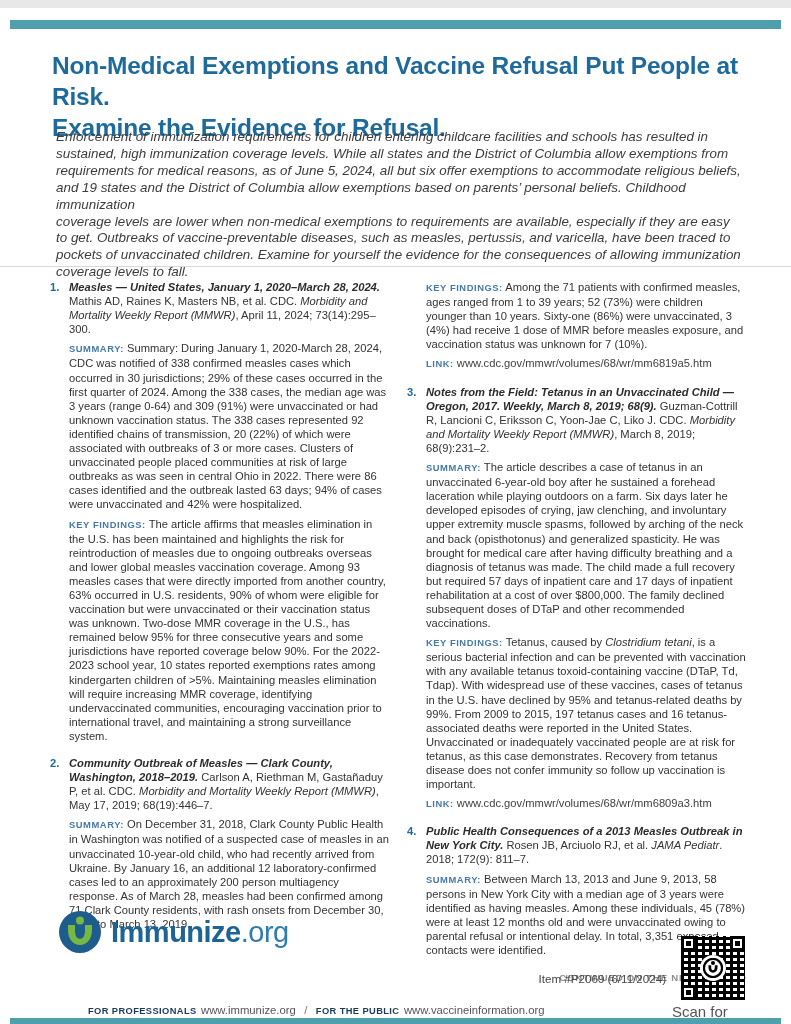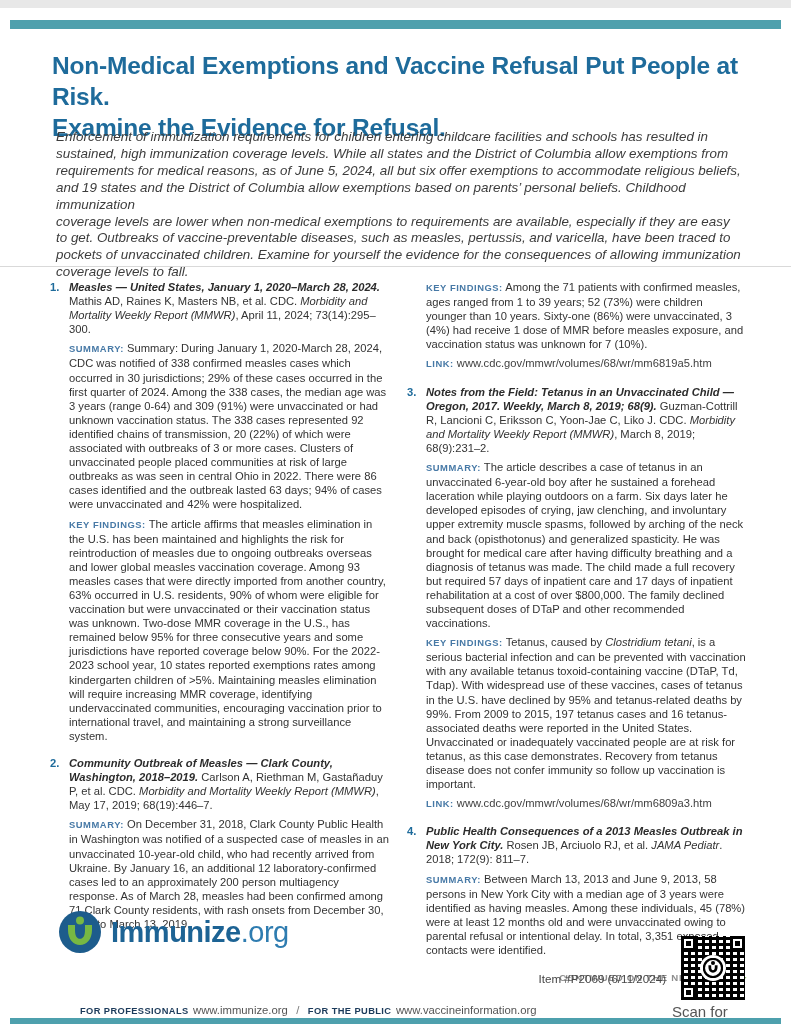--- a/index.html
+++ b/index.html
@@ -36,21 +36,21 @@
     letter-spacing:0.8px; color:#8e8e8e; }
   .continued .tri { color:#77b043; font-size:12px; letter-spacing:0; }
 
   
   .logo { position:absolute; top:902px; left:58px; display:flex; align-items:center; }
   .logo-mark { width:44px; height:44px; }
   .logo-word { margin-left:9px; font-size:29px; color:#1d6394; letter-spacing:-0.5px; }
   .logo-word .w1 { font-weight:700; }
   .logo-word .w2 { font-weight:400; color:#2e7cb0; }
 
-  .audience { position:absolute; top:992px; left:80px; white-space:nowrap; }
+  .audience { position:absolute; top:992px; left:88px; white-space:nowrap; }
   .aud-lbl { font-weight:700; font-size:9.3px; letter-spacing:0.4px; color:#1b3a5a; }
   .aud-url { font-size:11.3px; color:#555; }
   .aud-sep { font-size:11.3px; color:#777; padding:0 4px; }
 
   .pdf-info { position:absolute; top:961px; left:430px; width:236px; text-align:right;
     font-size:11.6px; line-height:19px; color:#454545; }
 
   .qr { position:absolute; top:928px; left:681px; width:64px; height:64px; background:
       repeating-linear-gradient(0deg,#000 0 3px,transparent 3px 6px),
       repeating-linear-gradient(90deg,#000 0 3px,#fff 3px 7px); }

